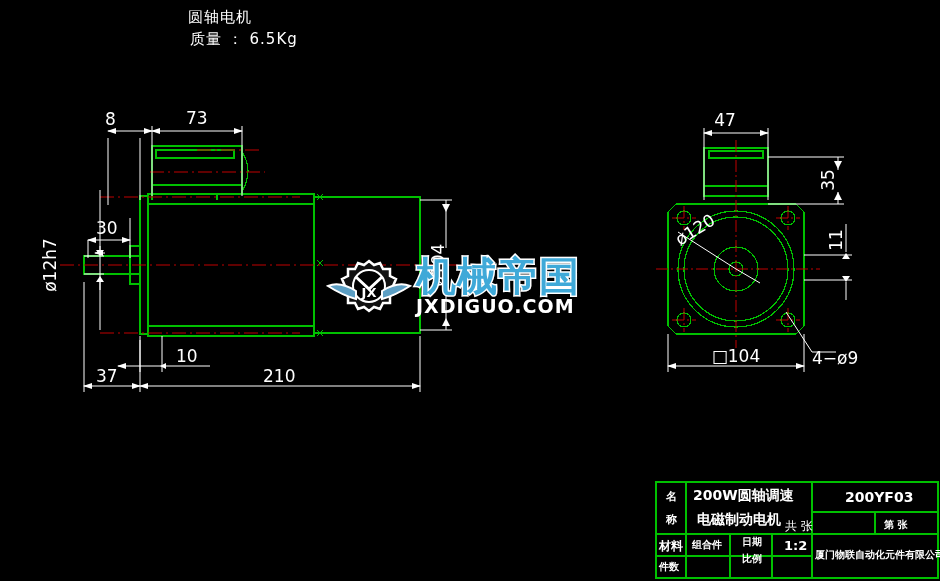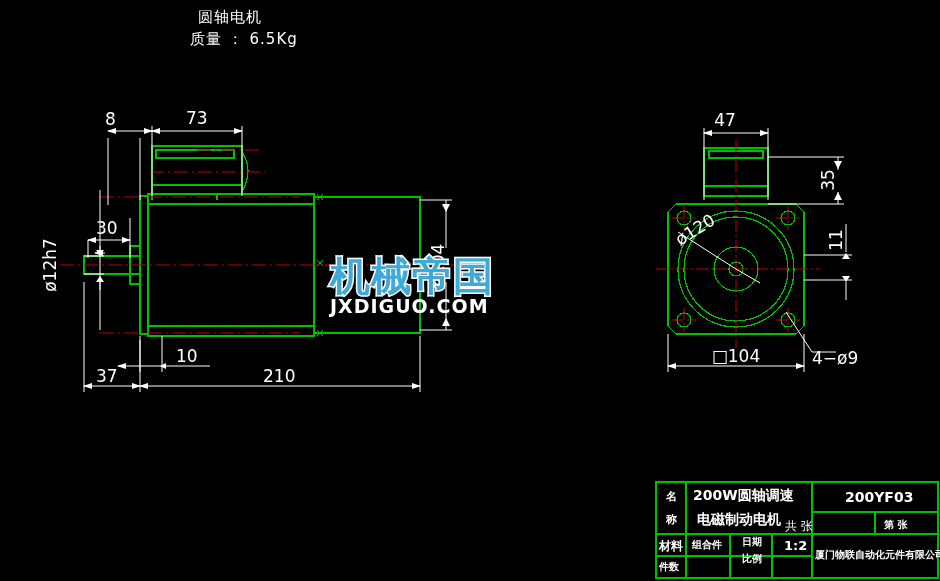--- a/index.html
+++ b/index.html
@@ -1,21 +1,21 @@
 <!DOCTYPE html>
 <html><head>
 <meta charset="utf-8">
 <style>
   html,body{margin:0;padding:0;background:#000;}
   body{width:940px;height:581px;position:relative;overflow:hidden;
        font-family:"DejaVu Sans","Liberation Sans",sans-serif;}
   .stage{position:absolute;left:0;top:0;width:940px;height:581px;background:#000;}
   svg.cad{position:absolute;left:0;top:0;width:940px;height:581px;}
   .note{position:absolute;color:#fff;font-size:15px;letter-spacing:1px;white-space:pre;}
-  #note-line1{left:198px;top:8px;}
+  #note-line1{left:188px;top:8px;}
   #note-line2{left:190px;top:30px;}
 
   
   .wm{position:absolute;left:326px;top:252px;width:300px;height:68px;
       display:flex;align-items:center;pointer-events:none;}
   .wm-logo{position:relative;width:86px;height:62px;flex:0 0 86px;}
   .wm-text{margin-left:4px;display:flex;flex-direction:column;line-height:1;}
   .wm-cn{font-size:40px;font-weight:bold;color:#3fa9d8;
          -webkit-text-stroke:3px #ffffff;paint-order:stroke fill;
          letter-spacing:1px;font-family:"DejaVu Sans",sans-serif;}
@@ -230,20 +230,32 @@
       <line x1="772" y1="534" x2="772" y2="578"></line>
 
       <line x1="875" y1="512" x2="875" y2="534"></line>
     </g>
   </svg>
 
   <div class="note" id="note-line1">圆轴电机</div>
   <div class="note" id="note-line2">质量 ： 6.5Kg</div>
 
   <div class="wm">
+    <div class="wm-logo">
+      <svg viewBox="0 0 86 62" width="86" height="62">
+        <g stroke="#ffffff" stroke-width="2.5" fill="#111111">
+          <path d="M43,6 L48,10 L54,8 L57,14 L64,14 L64,21 L70,24 L67,31 L70,38 L64,41 L64,48 L57,48 L54,54 L48,52 L43,56 L38,52 L32,54 L29,48 L22,48 L22,41 L16,38 L19,31 L16,24 L22,21 L22,14 L29,14 L32,8 L38,10 Z"></path>
+        </g>
+        <circle cx="43" cy="31" r="16" fill="#000" stroke="#fff" stroke-width="2"></circle>
+        <path d="M30,22 L43,34 L56,22" fill="none" stroke="#ffffff" stroke-width="3"></path>
+        <path d="M30,36 Q14,26 2,31 Q16,40 30,44 Z" fill="#5c9fc4" stroke="#ffffff" stroke-width="2"></path>
+        <path d="M56,36 Q72,26 84,31 Q70,40 56,44 Z" fill="#5c9fc4" stroke="#ffffff" stroke-width="2"></path>
+        <text x="43" y="42" text-anchor="middle" font-size="13" font-weight="bold" fill="#ffffff" font-family="DejaVu Sans, sans-serif">JX</text>
+      </svg>
+    </div>
     <div class="wm-text">
       <div class="wm-cn">机械帝国</div>
       <div class="wm-en">JXDIGUO.COM</div>
     </div>
   </div>
 
   <div class="tb-txt" style="left:666px;top:489px;font-size:11px;font-weight:bold;">名</div>
   <div class="tb-txt" style="left:666px;top:512px;font-size:11px;font-weight:bold;">称</div>
 
   <div class="tb-txt" style="left:693px;top:487px;font-size:14px;font-weight:bold;letter-spacing:0px;">200W圆轴调速</div>

